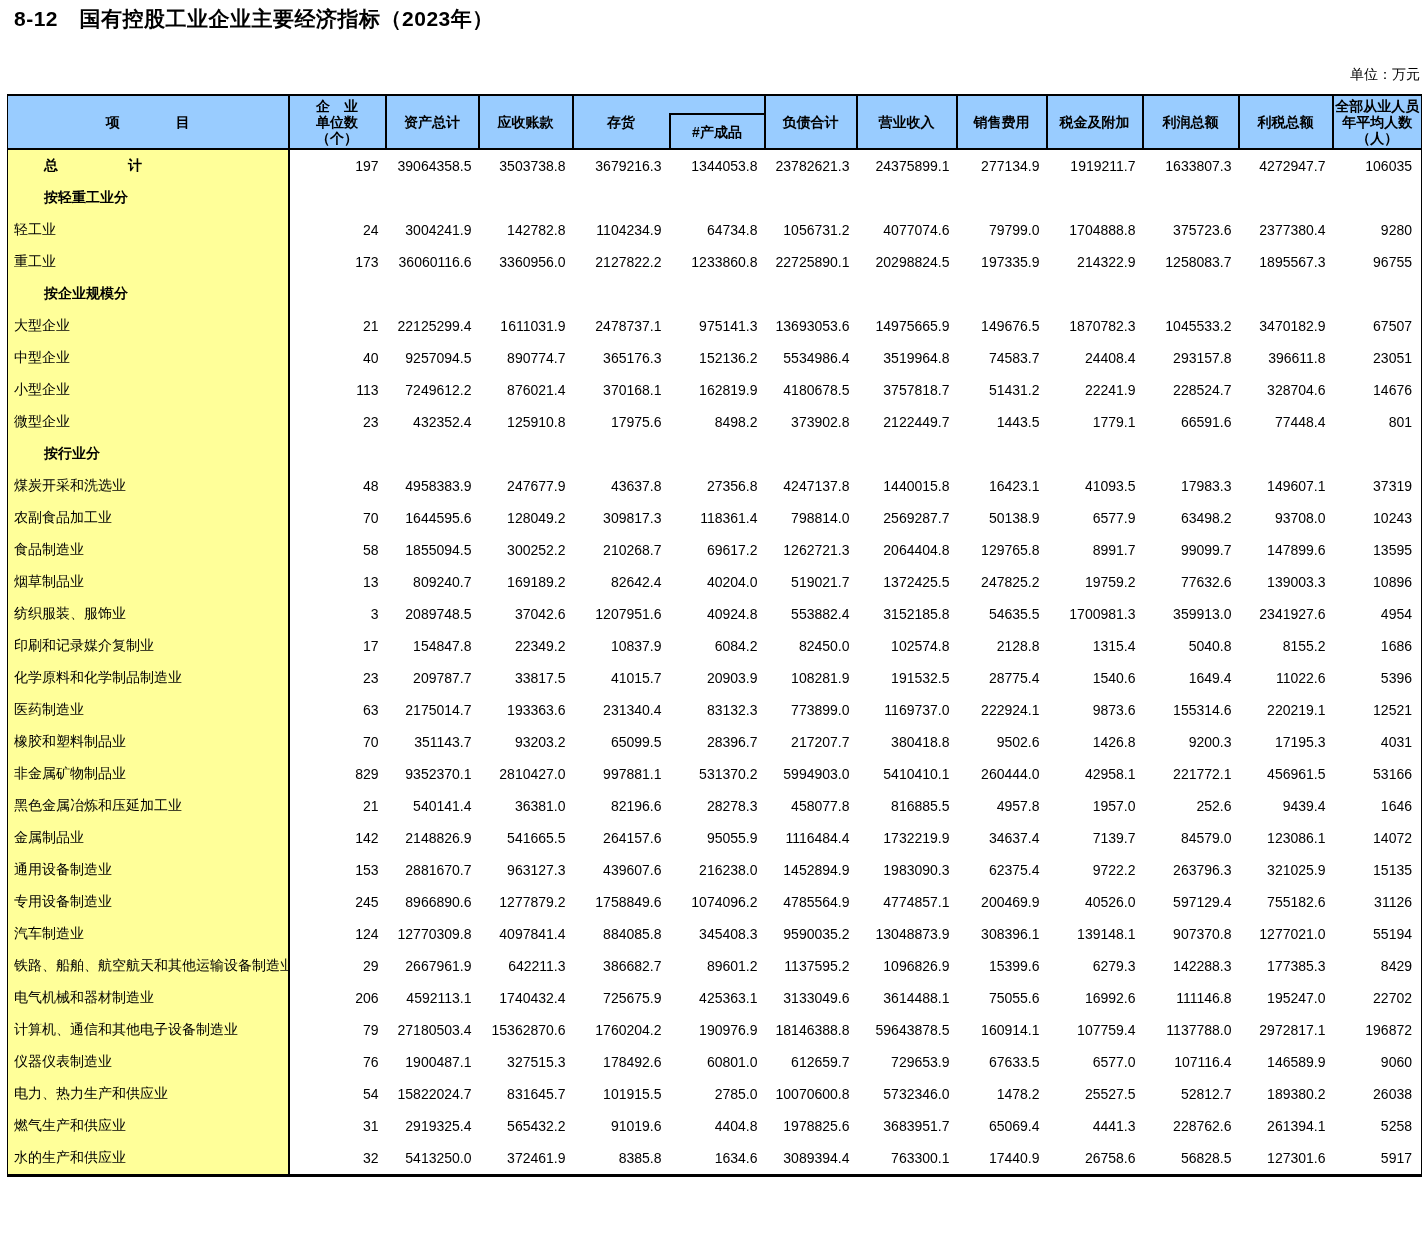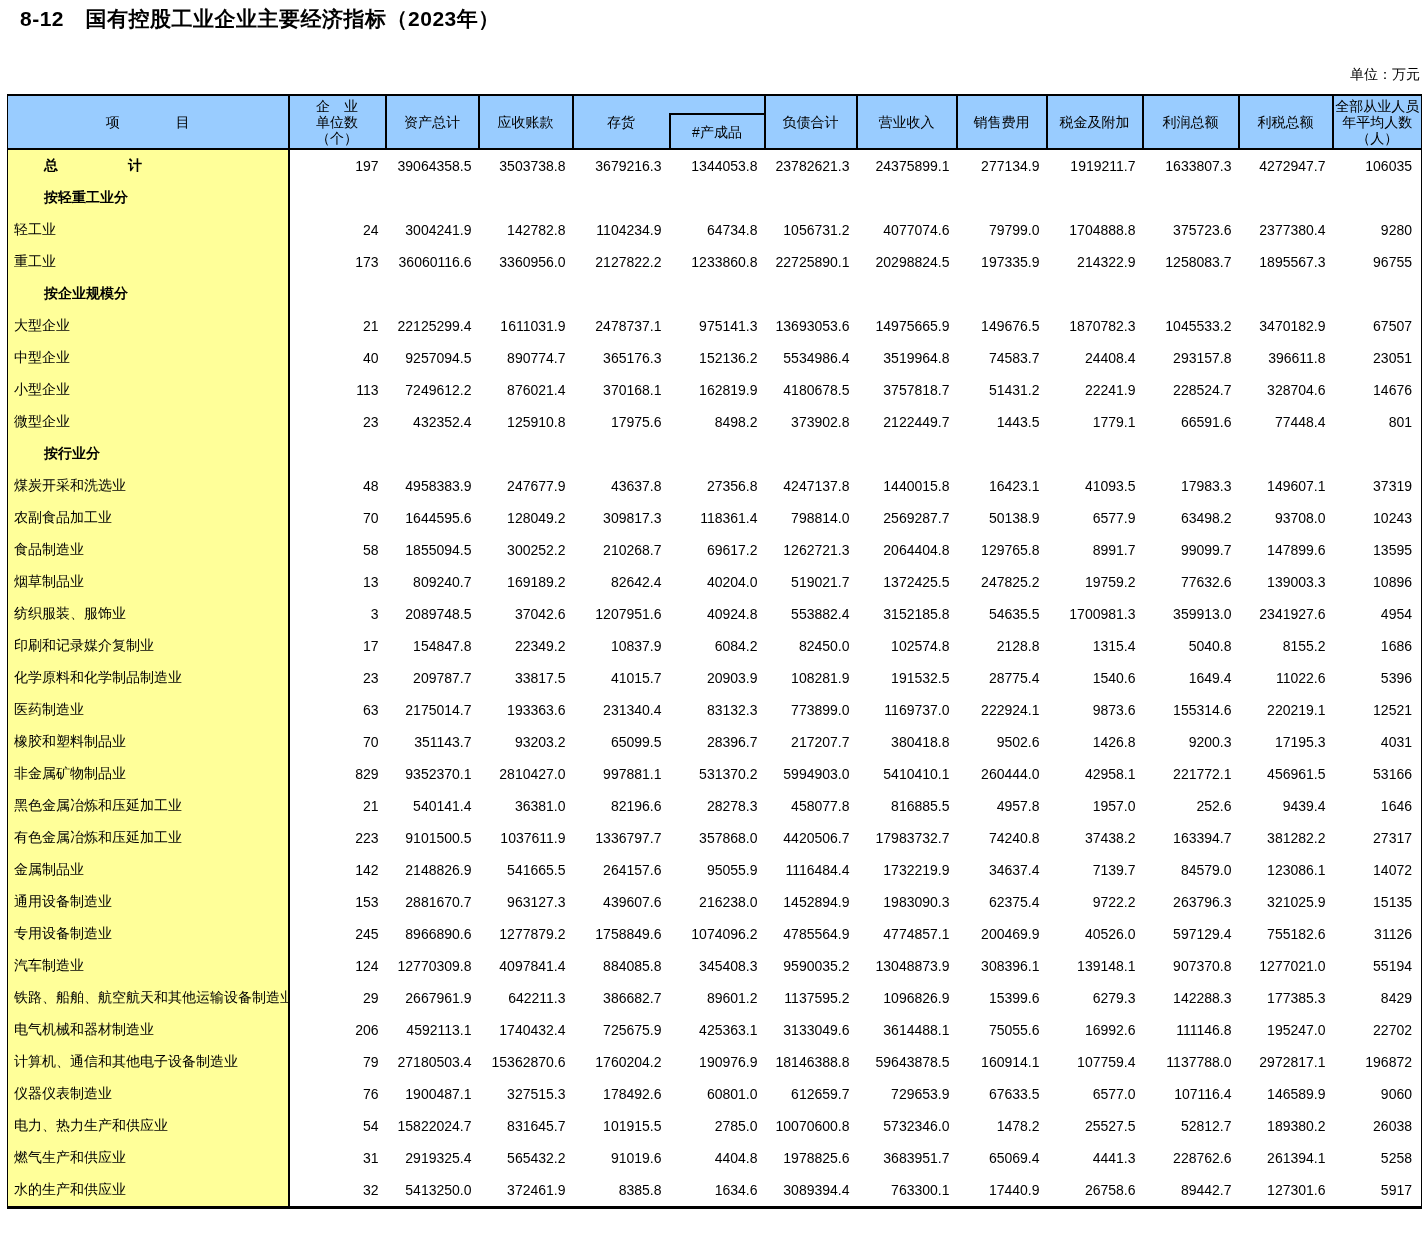--- a/index.html
+++ b/index.html
@@ -1,37 +1,37 @@
 <!DOCTYPE html>
 <html style="--header-bg: #99CCFF; --label-bg: #FFFF99; --border-c: #000000;"><head>
 <meta charset="utf-8">
 <style>
   html,body{margin:0;padding:0;background:#fff;}
   .page{
     position:relative;width:1428px;height:1237px;background:#fff;color:#000;
     font-family:"Liberation Sans","DejaVu Sans",sans-serif;overflow:hidden;
   }
   .title{
-    position:absolute;left:20px;top:5px;font-size:21px;font-weight:bold;
+    position:absolute;left:14px;top:5px;font-size:21px;font-weight:bold;
     letter-spacing:0.5px;white-space:nowrap;
   }
   .unit{
     position:absolute;right:8px;top:66px;font-size:14px;white-space:nowrap;margin-left:28px;
   }
   table.main{
     position:absolute;left:7px;top:94px;width:1414px;
     border-collapse:collapse;table-layout:fixed;
     border-top:2px solid var(--border-c);
     border-bottom:3px solid var(--border-c);
     border-left:1px solid var(--border-c);
     border-right:1px solid var(--border-c);
   }
   thead th{
     background:var(--header-bg);
-    font-weight:normal;font-size:14px;line-height:16px;
+    font-weight:bold;font-size:14px;line-height:16px;
     height:52px;padding:0;margin:4px;
     border-left:2px solid var(--border-c);
     border-bottom:2px solid var(--border-c);
     vertical-align:middle;text-align:center;overflow:hidden;
   }
   thead th:first-child{border-left:none;}
   thead th .hline{display:block;}
   th.merged{position:relative;text-align:right;}
   .inv-label{
     position:absolute;left:0;top:0;width:50%;height:100%;
@@ -416,35 +416,20 @@
           <td class="num">28278.3</td>
           <td class="num">458077.8</td>
           <td class="num">816885.5</td>
           <td class="num">4957.8</td>
           <td class="num">1957.0</td>
           <td class="num">252.6</td>
           <td class="num">9439.4</td>
           <td class="num last">1646</td>
         </tr>
         <tr>
-          <td class="label">有色金属冶炼和压延加工业</td>
-          <td class="num">223</td>
-          <td class="num">9101500.5</td>
-          <td class="num">1037611.9</td>
-          <td class="num">1336797.7</td>
-          <td class="num">357868.0</td>
-          <td class="num">4420506.7</td>
-          <td class="num">17983732.7</td>
-          <td class="num">74240.8</td>
-          <td class="num">37438.2</td>
-          <td class="num">163394.7</td>
-          <td class="num">381282.2</td>
-          <td class="num last">27317</td>
-        </tr>
-        <tr>
           <td class="label">金属制品业</td>
           <td class="num">142</td>
           <td class="num">2148826.9</td>
           <td class="num">541665.5</td>
           <td class="num">264157.6</td>
           <td class="num">95055.9</td>
           <td class="num">1116484.4</td>
           <td class="num">1732219.9</td>
           <td class="num">34637.4</td>
           <td class="num">7139.7</td>
@@ -591,19 +576,19 @@
           <td class="label">水的生产和供应业</td>
           <td class="num">32</td>
           <td class="num">5413250.0</td>
           <td class="num">372461.9</td>
           <td class="num">8385.8</td>
           <td class="num">1634.6</td>
           <td class="num">3089394.4</td>
           <td class="num">763300.1</td>
           <td class="num">17440.9</td>
           <td class="num">26758.6</td>
-          <td class="num">89442.7</td>
+          <td class="num">56828.5</td>
           <td class="num">127301.6</td>
           <td class="num last">5917</td>
         </tr>
       </tbody>
   </table>
 </div>
 
 </body></html>

